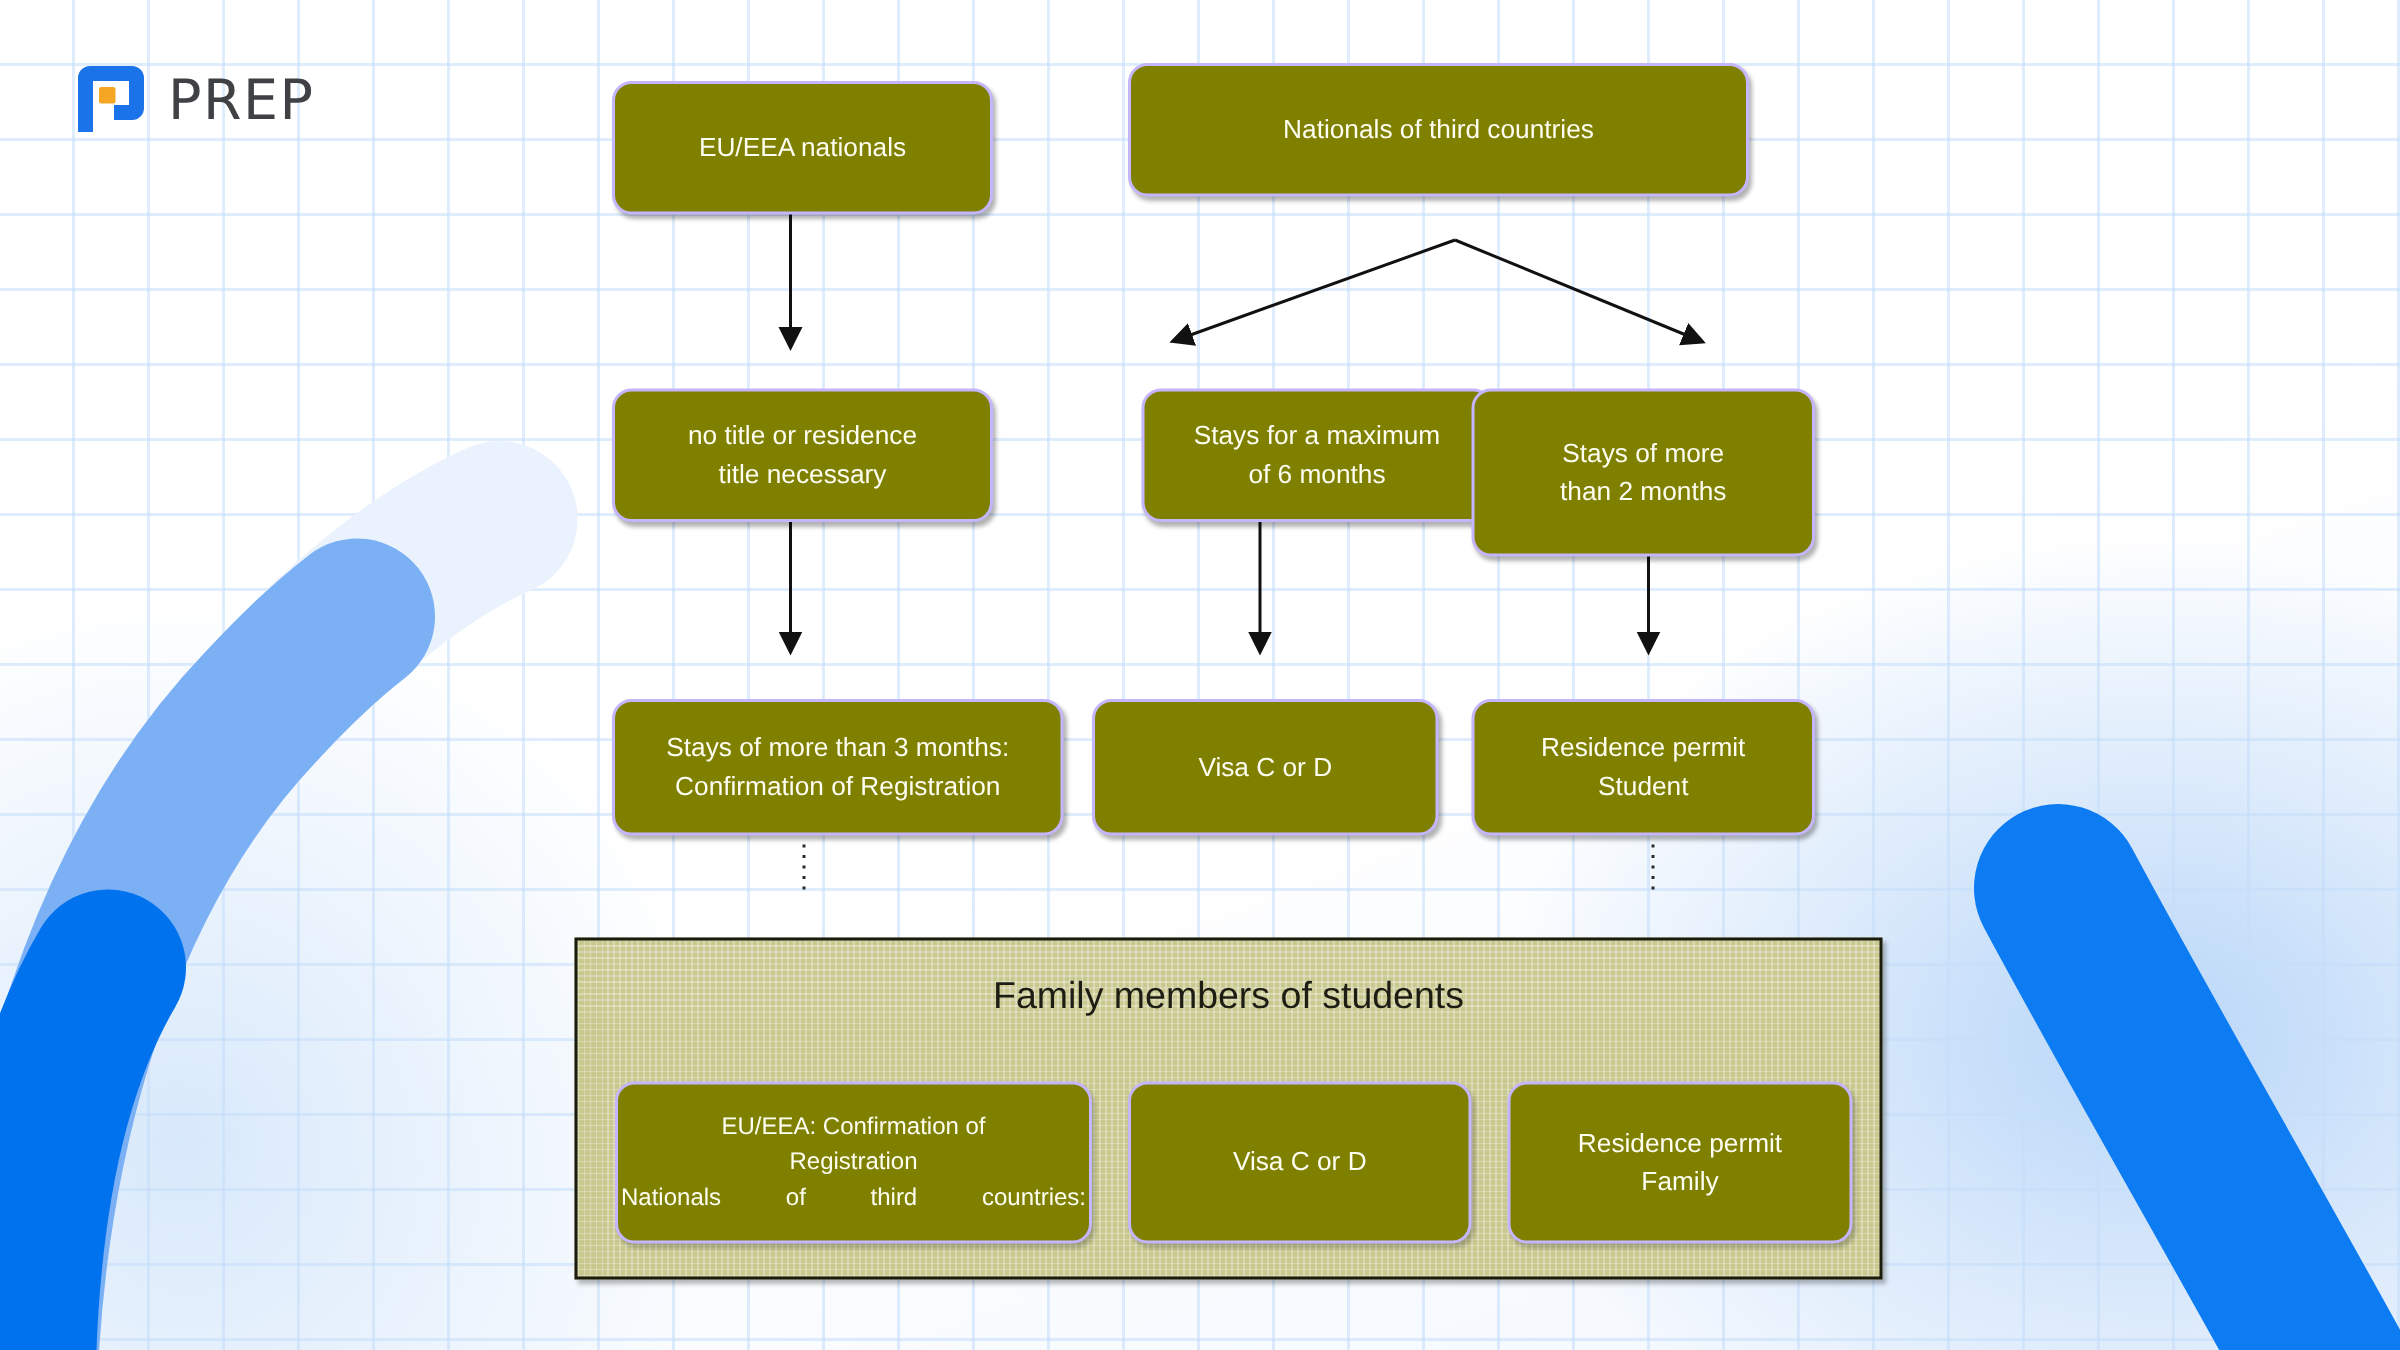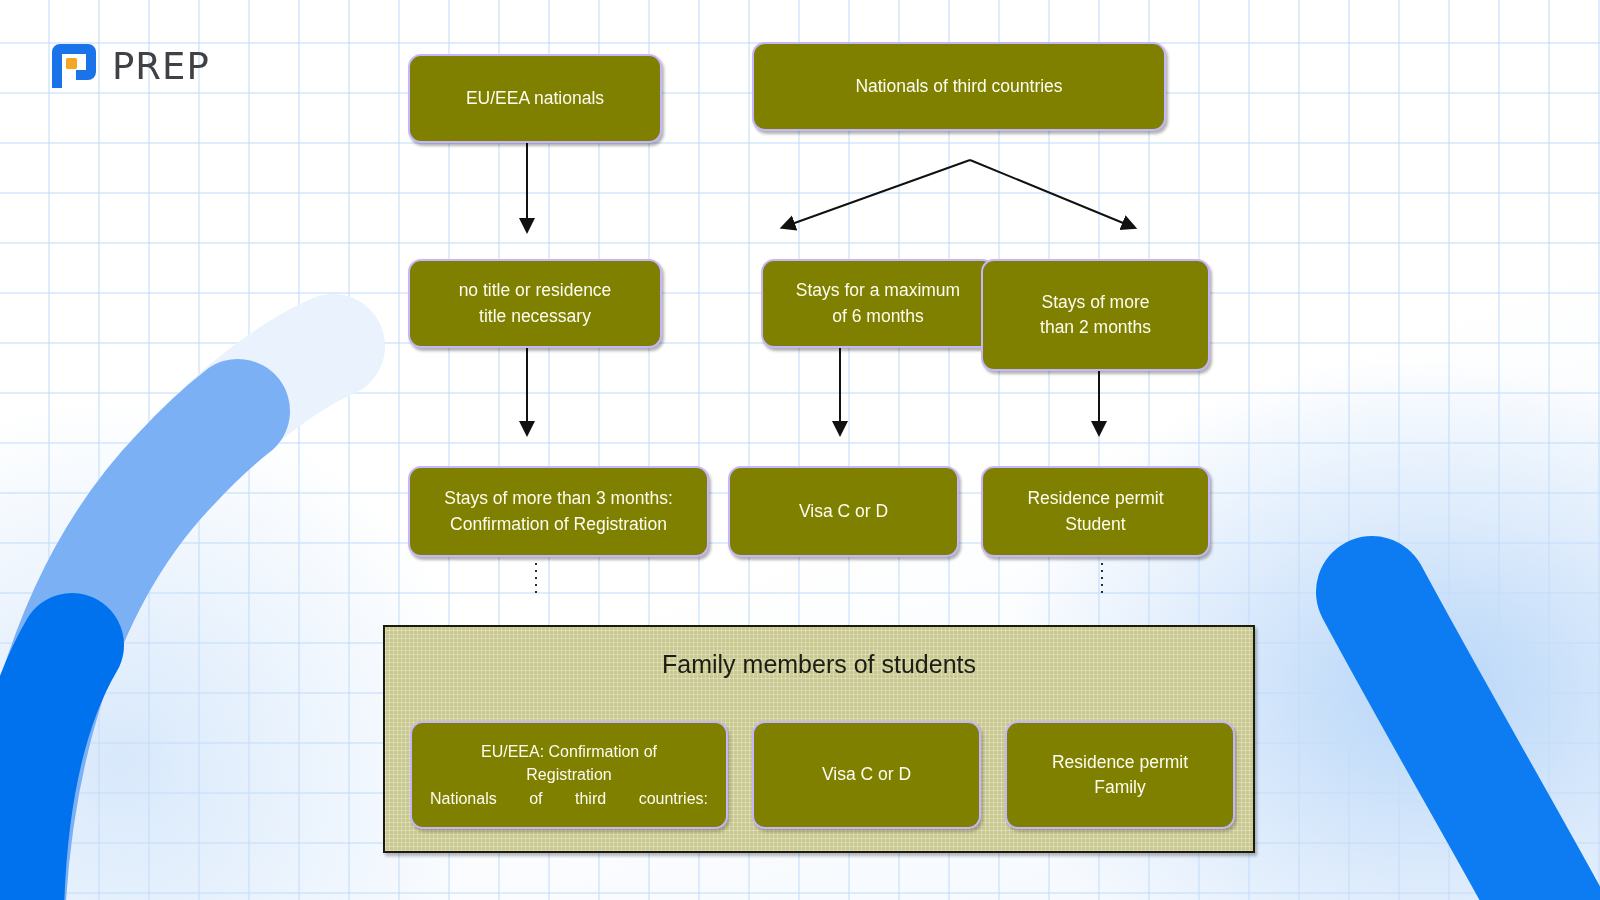--- a/index.html
+++ b/index.html
@@ -206,21 +206,21 @@
     <span class="node-label">
       <span>Residence permit</span><br>
       <span>Student</span>
     </span>
   </div>
 
   <div class="panel" style="left:383px; top:625px; width:872px; height:228px;">
     <div class="panel-title">Family members of students</div>
   </div>
 
-  <div class="node inner-node" style="left:410px; top:721px; width:318px; height:108px; font-size:16px; padding:6px 18px;">
+  <div class="node inner-node" style="left:410px; top:721px; width:318px; height:108px; font-size:16px; padding:6px 2px;">
     <span class="just-block">
       <span class="ln-center">EU/EEA: Confirmation of</span>
       <span class="ln-center">Registration</span>
       <span class="ln-justify">Nationals of third countries:</span>
     </span>
   </div>
 
   <div class="node inner-node" style="left:752px; top:721px; width:229px; height:108px;">
     <span class="node-label">Visa C or D</span>
   </div>

